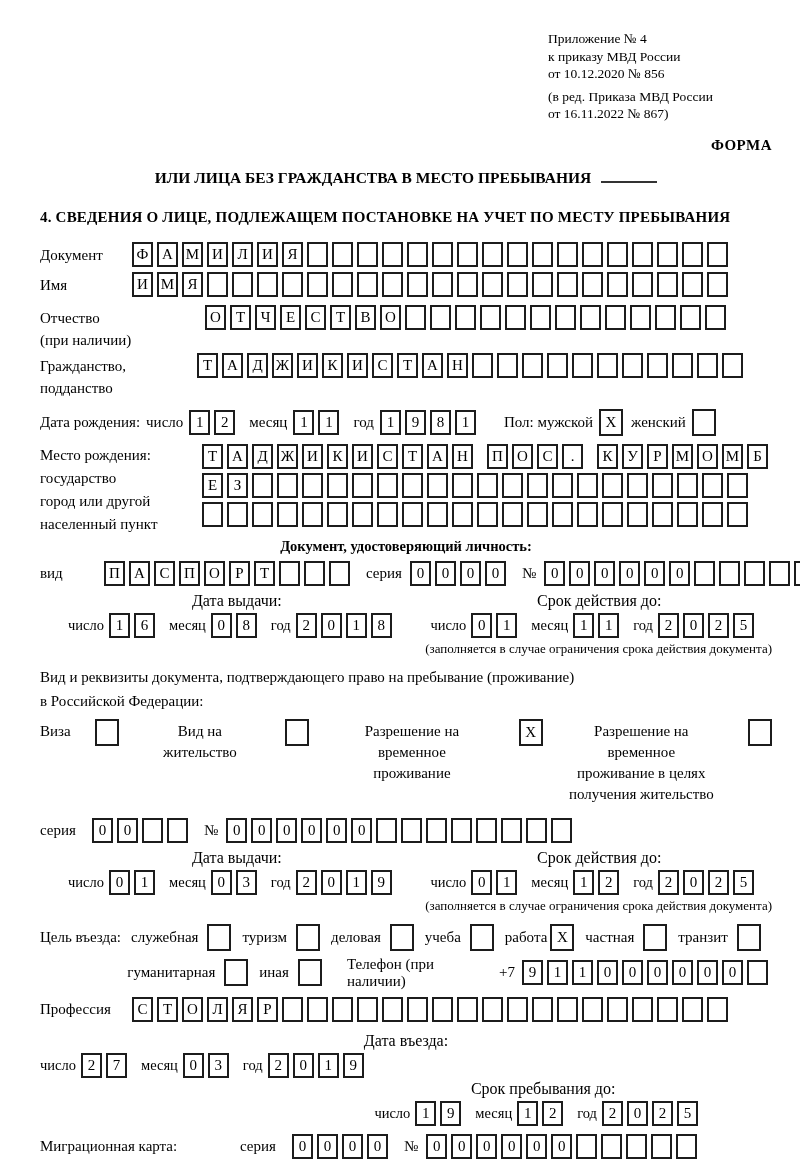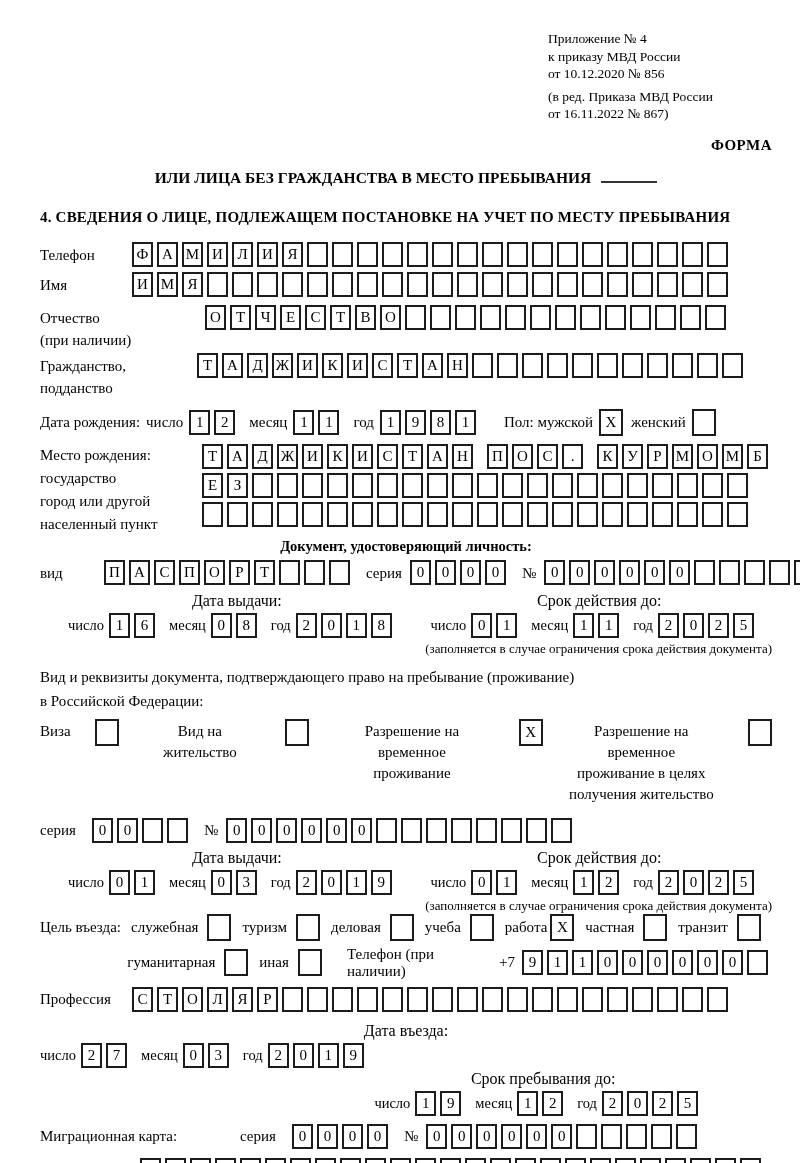--- a/index.html
+++ b/index.html
@@ -53,21 +53,21 @@
   .sex-gap { margin-left: 14px; }
   .cb-sp { margin-left: 8px; margin-right: 14px; }
 
   .r-bplace { margin-top: 8px; }
   .bp-labels div { line-height: 23px; }
   .bp-rows .cells-line { margin-bottom: 4px; display: flex; }
   .grp-gap { width: 10px; flex: 0 0 auto; }
 
   .doc-head { text-align: center; font-weight: bold; margin-top: 2px; font-size: 14.5px; }
 
-  .r-vid { margin-top: 5px; align-items: flex-start; }
+  .r-vid { margin-top: 5px; align-items: center; }
   .r-vid .lbl { width: 64px; }
   .mid-lbl { margin: 0 8px 0 12px; line-height: 27px; }
 
   .dates { display: flex; margin-top: 4px; }
   .dates .col { }
   .dates .col.left { margin-left: 28px; }
   .dates .col.right { margin-left: auto; margin-right: 4px; }
   .date-head { text-align: center; font-size: 16px; line-height: 19px; }
   .date-line { display: flex; align-items: center; margin-top: 2px; }
   .date-line .dl { margin-right: 5px; line-height: 27px; font-size: 14.5px; }
@@ -78,21 +78,21 @@
 
   .rvp-row { display: flex; margin-top: 6px; align-items: flex-start; }
   .rvp-opt { display: flex; align-items: flex-start; gap: 20px; }
   .rvp-text { text-align: center; line-height: 21px; padding-top: 2px; }
   .rvp-opt .checkbox { margin-left: 9px; }
   .rvp-row .sp1 { width: 26px; } .rvp-row .sp2 { width: 26px; } .rvp-row .sp3 { width: 22px; }
 
   .r-seriya { margin-top: 12px; align-items: center; }
   .r-seriya .lbl { width: 52px; }
 
-  .purpose { margin-top: 0; align-items: center; }
+  .purpose { margin-top: 10px; align-items: center; }
   .purpose .plbl { margin-right: 10px; }
   .p-opt { display: flex; align-items: center; margin-right: 11px; }
   .p-opt .ol { margin-right: 9px; }
   .purpose2 { margin-top: 5px; align-items: center; }
   .purpose2 .indent { width: 92px; }
   .phone-lbl { margin: 0 10px 0 14px; }
   .plus7 { margin-right: 7px; }
 
   .r-prof { margin-top: 6px; align-items: center; }
   .r-prof .lbl { width: 92px; }
@@ -120,21 +120,21 @@
   </div>
   <div class="forma">ФОРМА</div>
 
   <div class="title">
     <div><span>ИЛИ ЛИЦА БЕЗ ГРАЖДАНСТВА В МЕСТО ПРЕБЫВАНИЯ</span><span class="blank-line"></span></div>
   </div>
 
   <div class="section-head">4. СВЕДЕНИЯ О ЛИЦЕ, ПОДЛЕЖАЩЕМ ПОСТАНОВКЕ НА УЧЕТ ПО МЕСТУ ПРЕБЫВАНИЯ</div>
 
   <div class="frow r-surname">
-    <span class="lbl">Телефон</span>
+    <span class="lbl">Документ</span>
     <span class="cells">
         <span class="cell">Ф</span>
         <span class="cell">А</span>
         <span class="cell">М</span>
         <span class="cell">И</span>
         <span class="cell">Л</span>
         <span class="cell">И</span>
         <span class="cell">Я</span>
         <span class="cell"></span>
         <span class="cell"></span>

